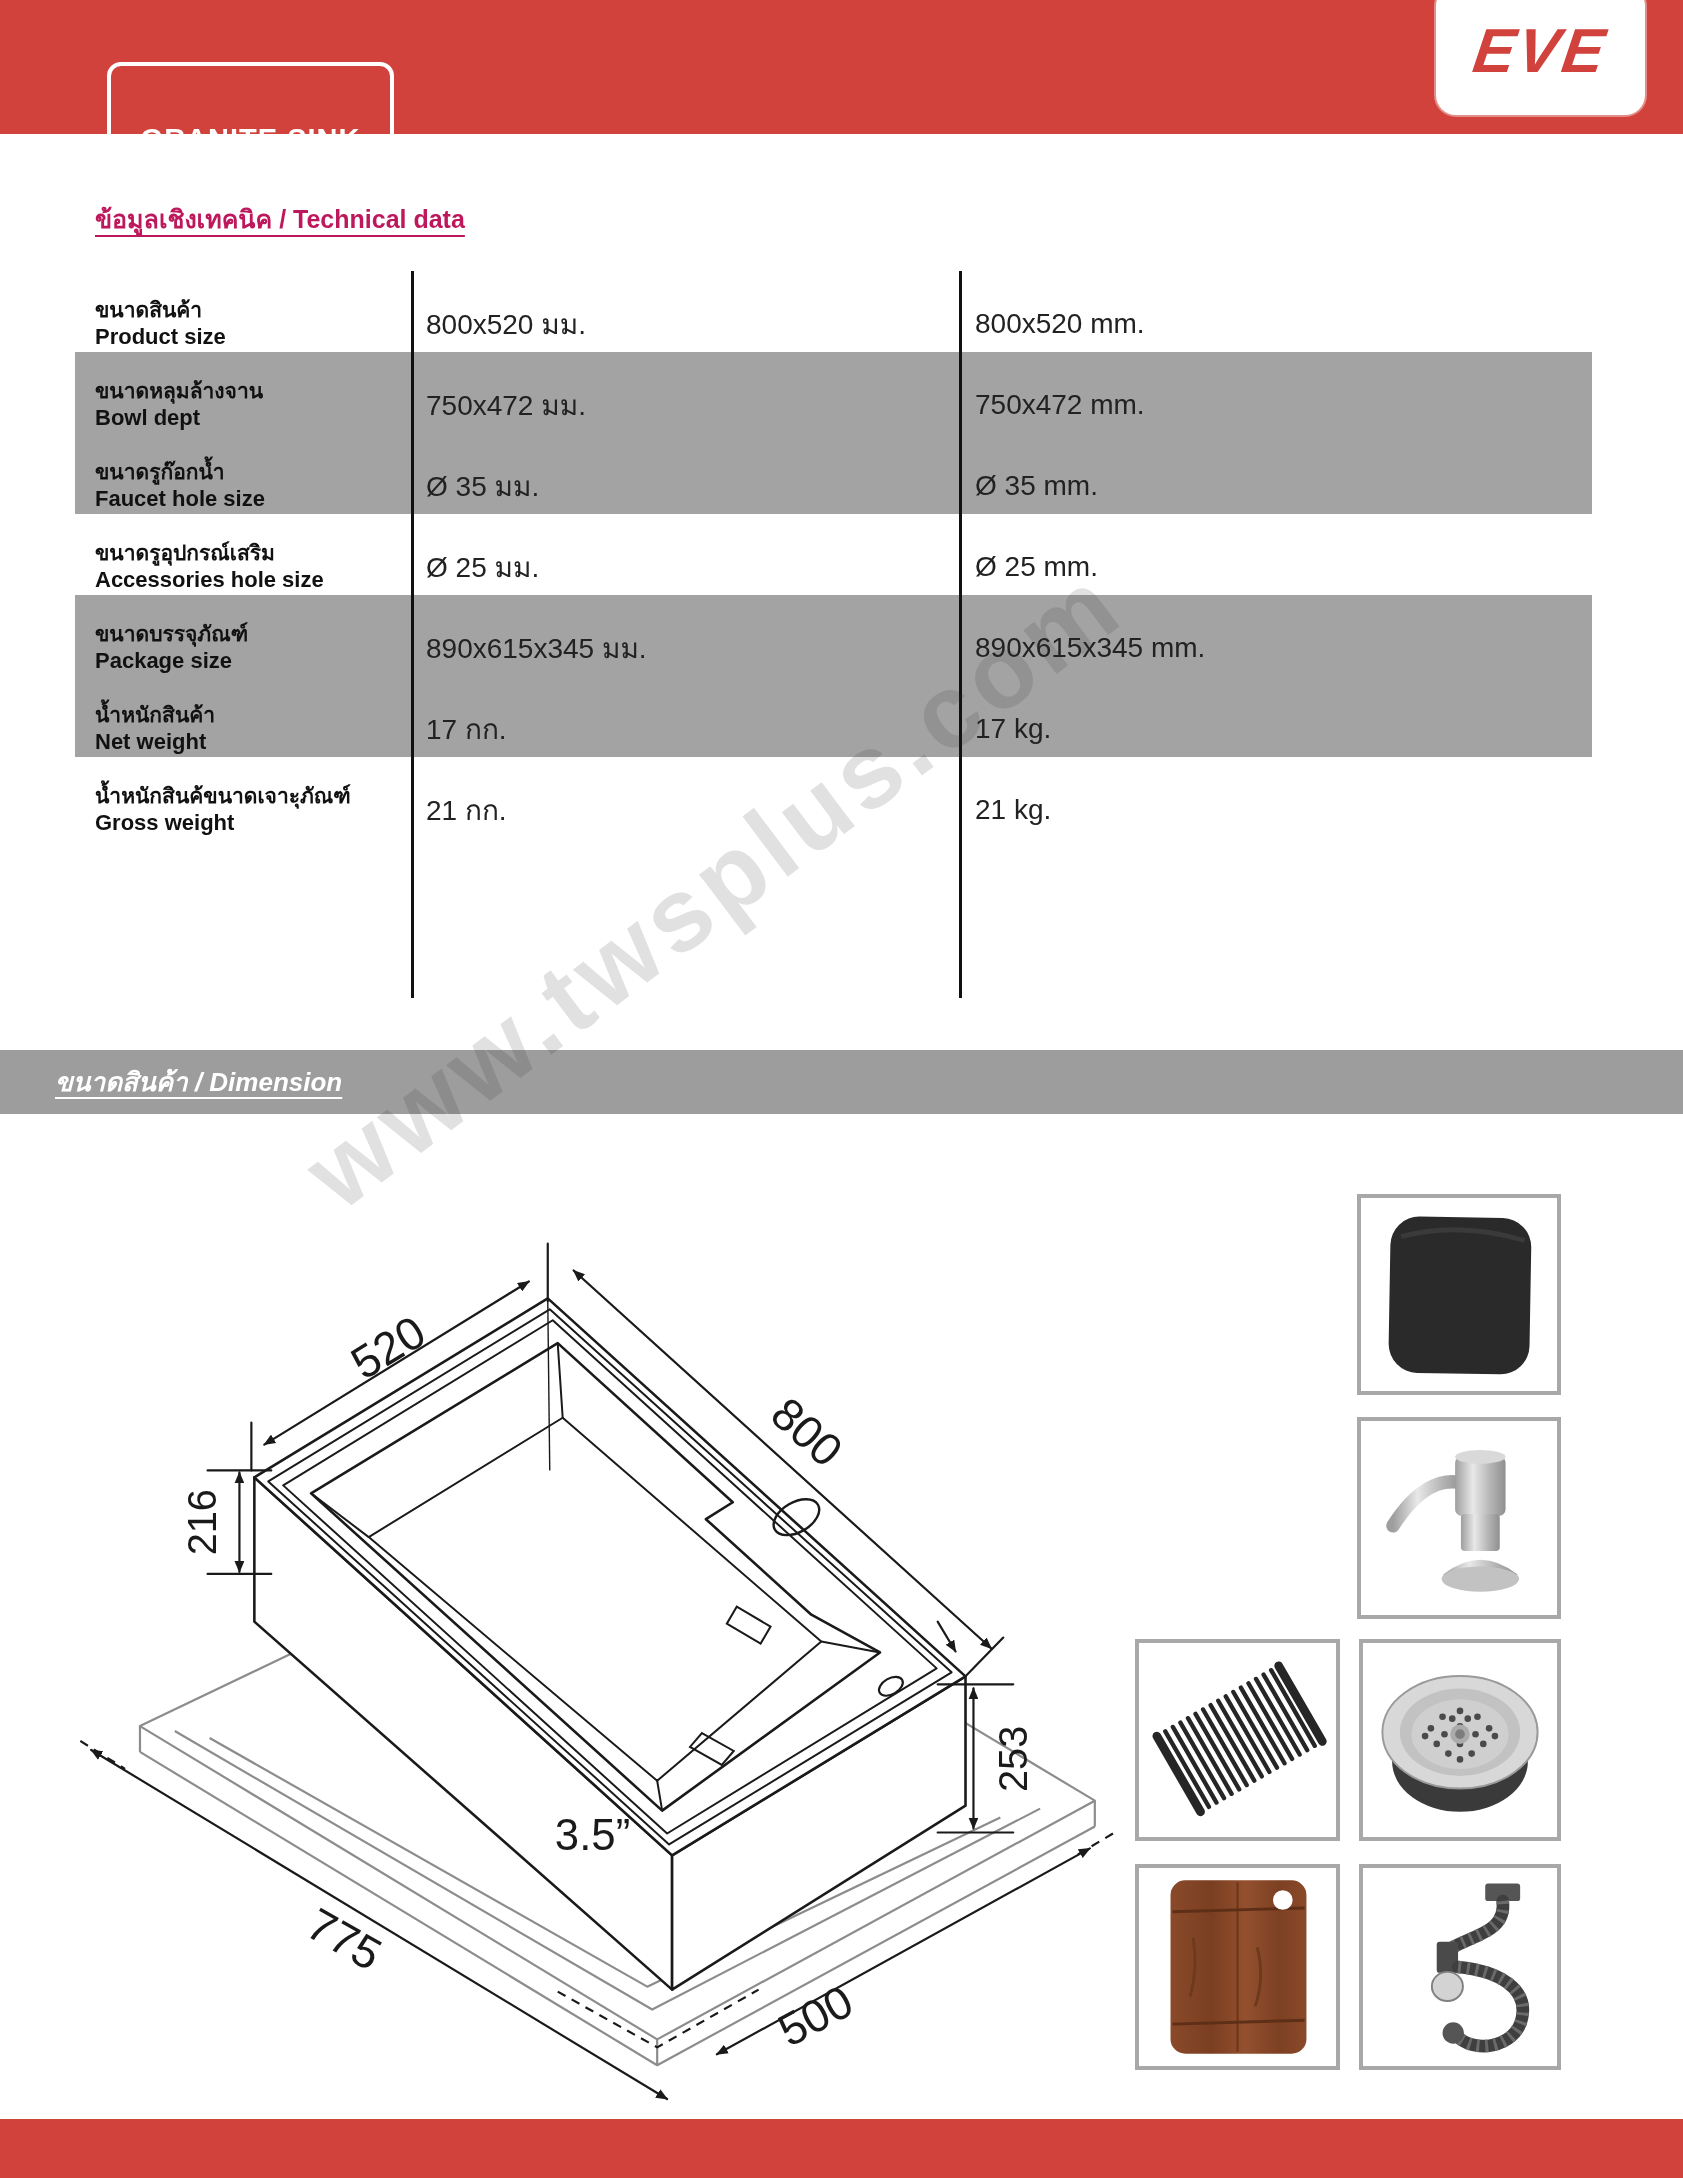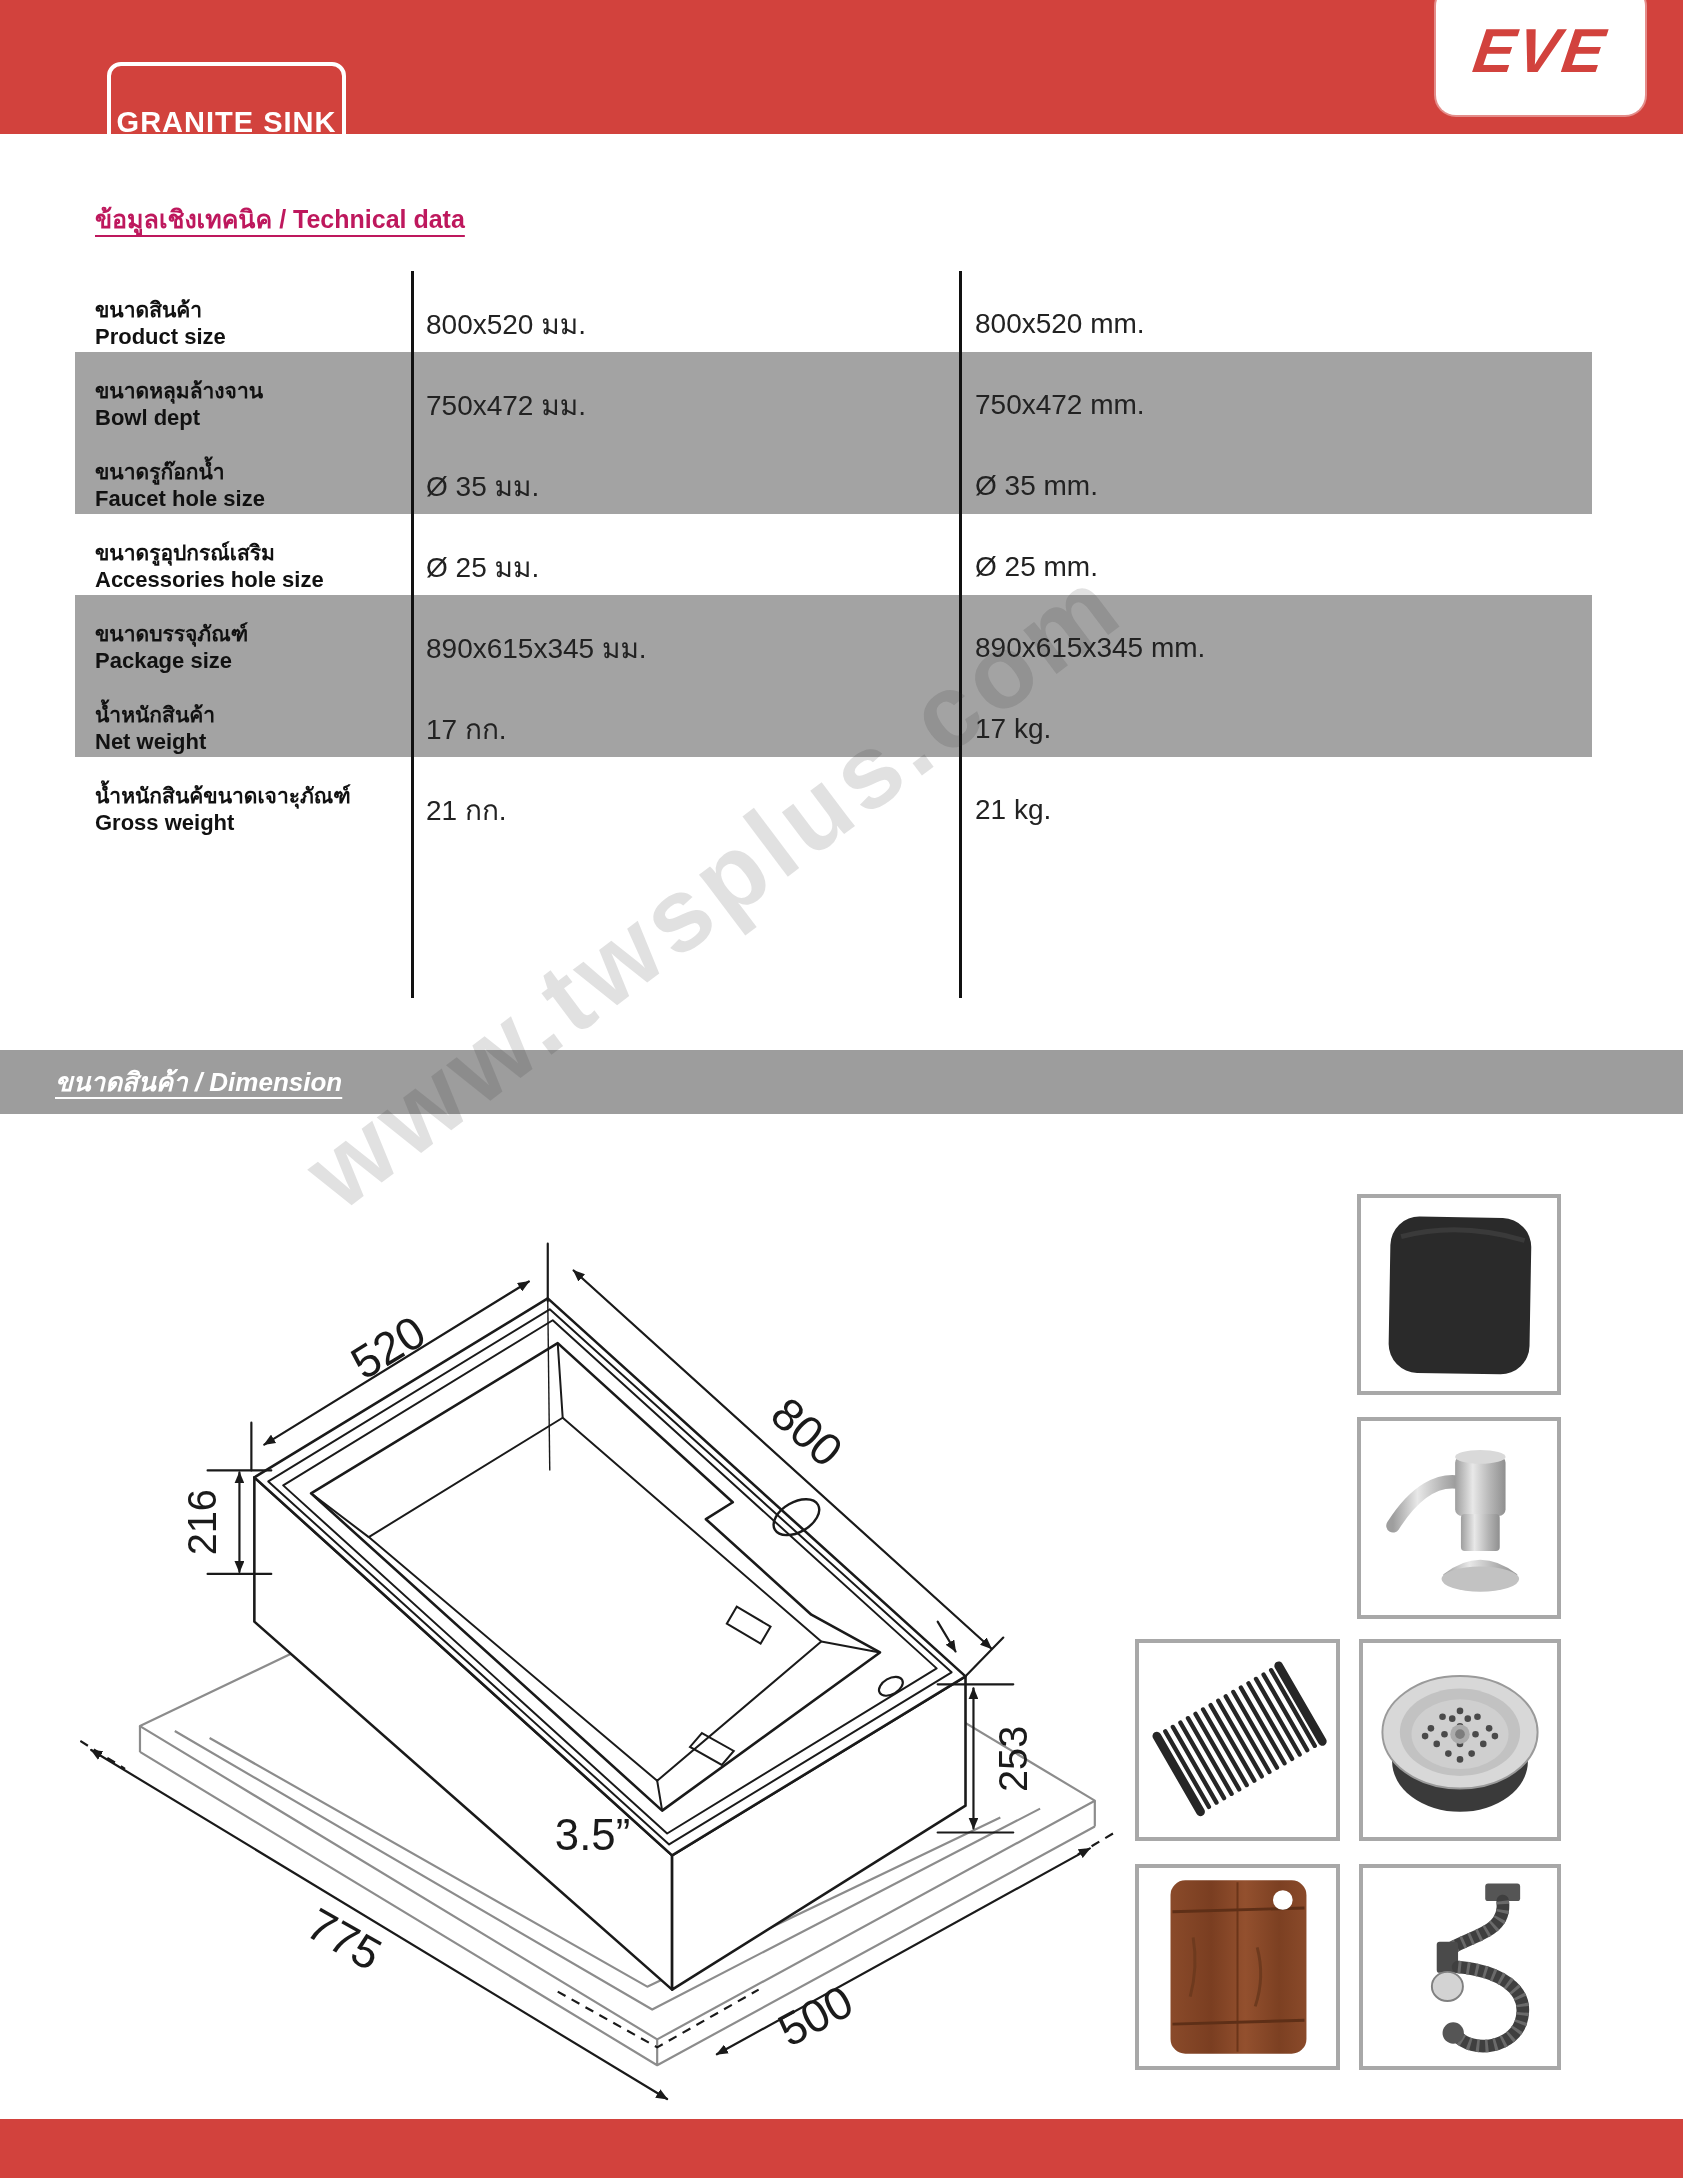--- a/index.html
+++ b/index.html
@@ -5,23 +5,23 @@
   * { margin:0; padding:0; box-sizing:border-box; }
   html,body { background:#ffffff; }
   .page {
     position:relative; width:1684px; height:2178px;
     background:#ffffff; overflow:hidden;
     font-family:"Liberation Sans", sans-serif; color:#1a1a1a;
   }
   
   .topbar { position:absolute; left:0; top:0; width:1684px; height:134px; background:#D2423D; }
   .badge {
-    position:absolute; left:107px; top:62px; width:239px; height:98px;
+    position:absolute; left:107px; top:62px; width:287px; height:98px;
     border:4px solid #ffffff; border-radius:14px;
-    display:flex; align-items:center; justify-content:center;
+    display:flex; align-items:flex-end; justify-content:center;
   }
   .badge span { margin-top:22px; font-size:29px; font-weight:bold; color:#ffffff; letter-spacing:1px; }
   .logoBox {
     position:absolute; left:1436px; top:-14px; width:209px; height:129px;
     background:#ffffff; border-radius:20px;
     display:flex; align-items:center; justify-content:center;
     box-shadow:0 0 0 2px rgba(255,255,255,0.4);
   }
   .logoBox span {
     font-size:62px; font-weight:bold; font-style:italic; color:#D2423D;

